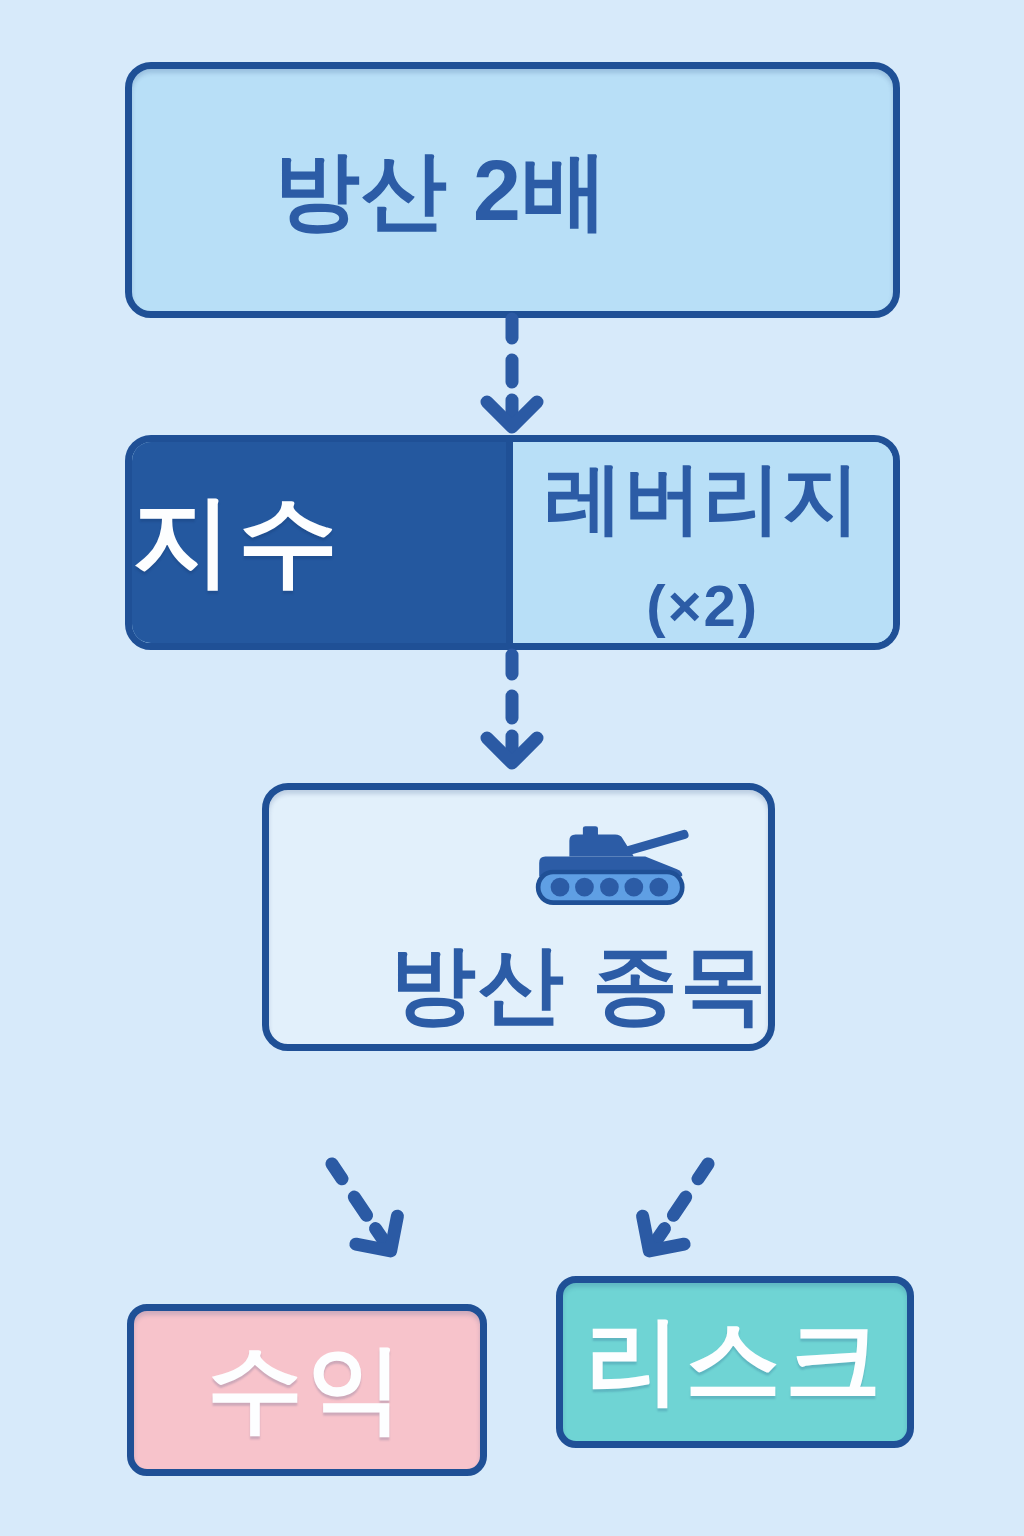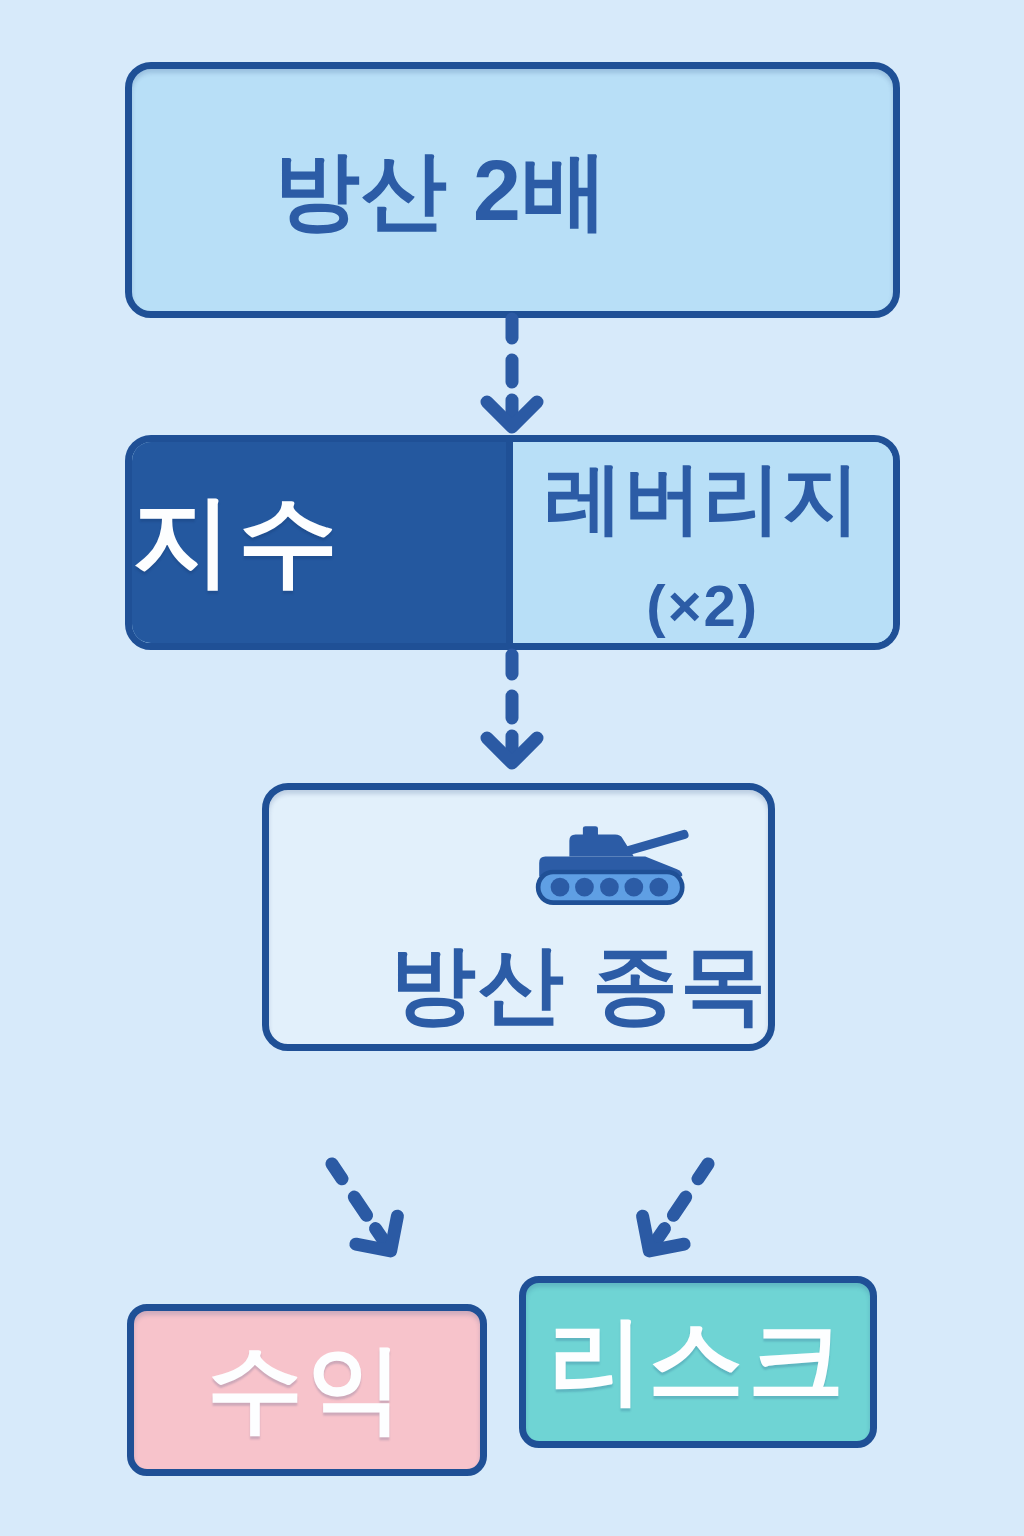--- a/index.html
+++ b/index.html
@@ -74,21 +74,21 @@
     background:var(--box-lighter);
     display:flex;flex-direction:column;align-items:flex-end;
   }
   .tank-svg{width:312px;height:170px;margin-top:30px;}
   .tank-label{font-size:86px;color:var(--text-blue);margin-top:16px;letter-spacing:2px;}
   .outcome{
     display:flex;align-items:center;justify-content:center;
     border-radius:20px;
   }
   .profit-box{left:127px;top:1276px;width:360px;height:172px;background:var(--pink);margin-top:28px;}
-  .risk-box{left:519px;top:1276px;width:358px;height:172px;background:var(--teal);}
+  .risk-box{left:556px;top:1276px;width:358px;height:172px;background:var(--teal);}
   .outcome .label{
     font-size:96px;color:var(--white-text);letter-spacing:4px;
     text-shadow:0 3px 2px rgba(18,52,105,0.18);
   }
 </style>
 </head>
 <body>
 
 <div class="canvas">
 

